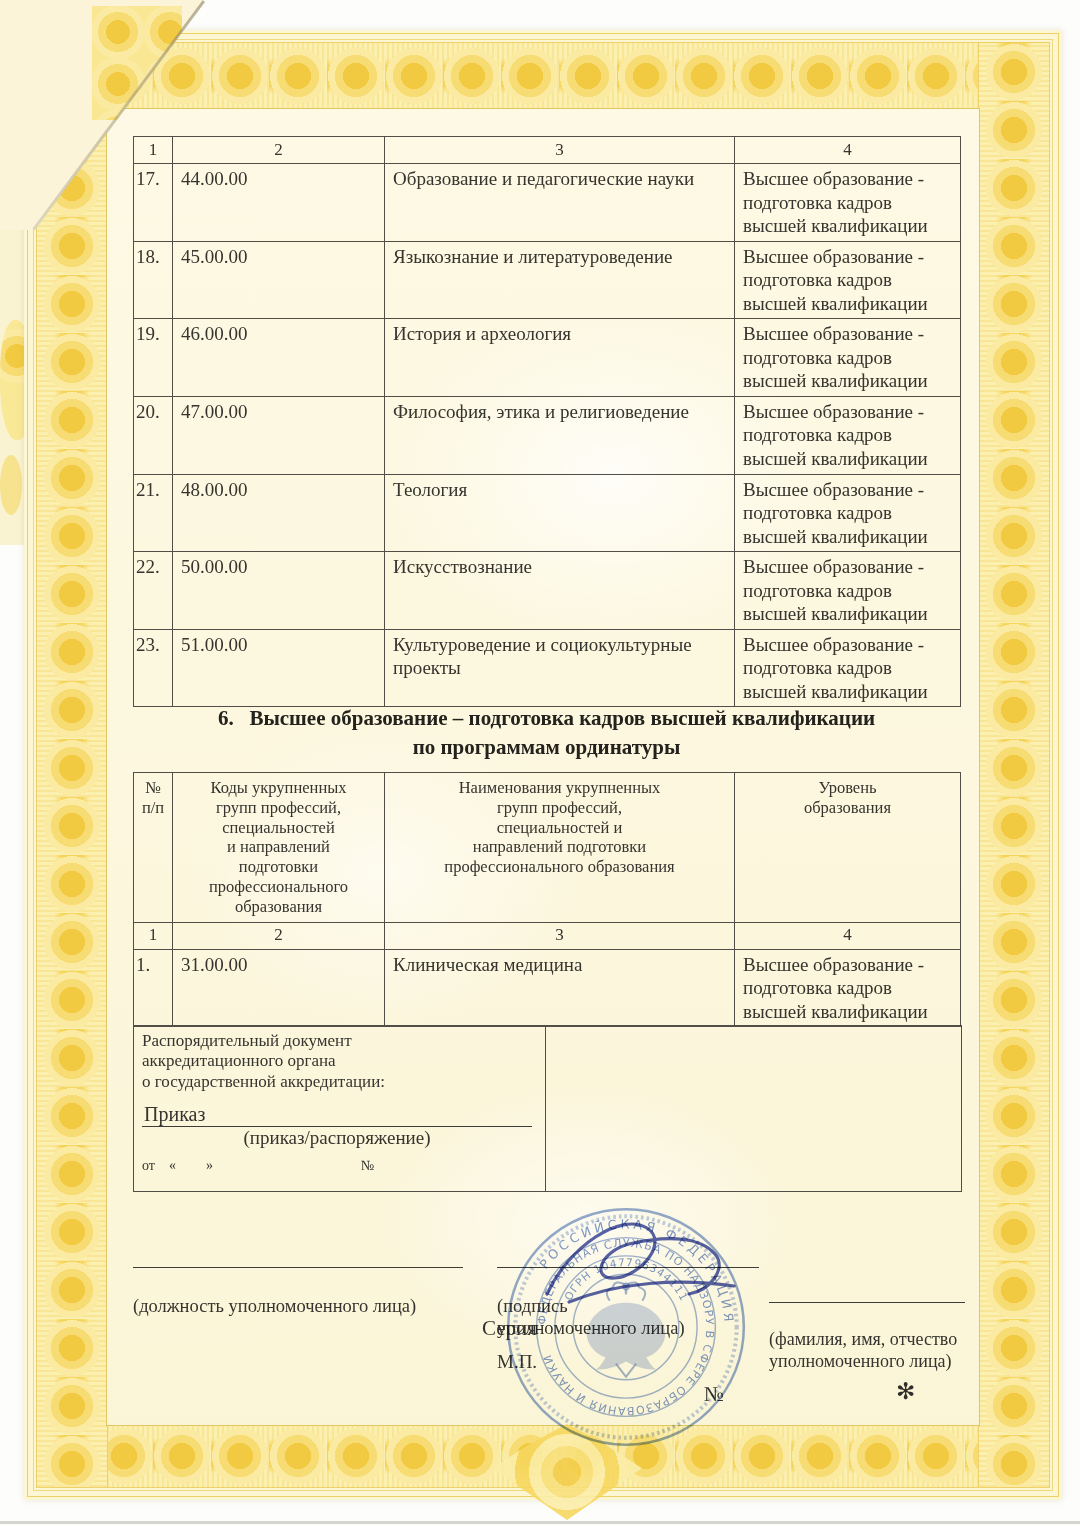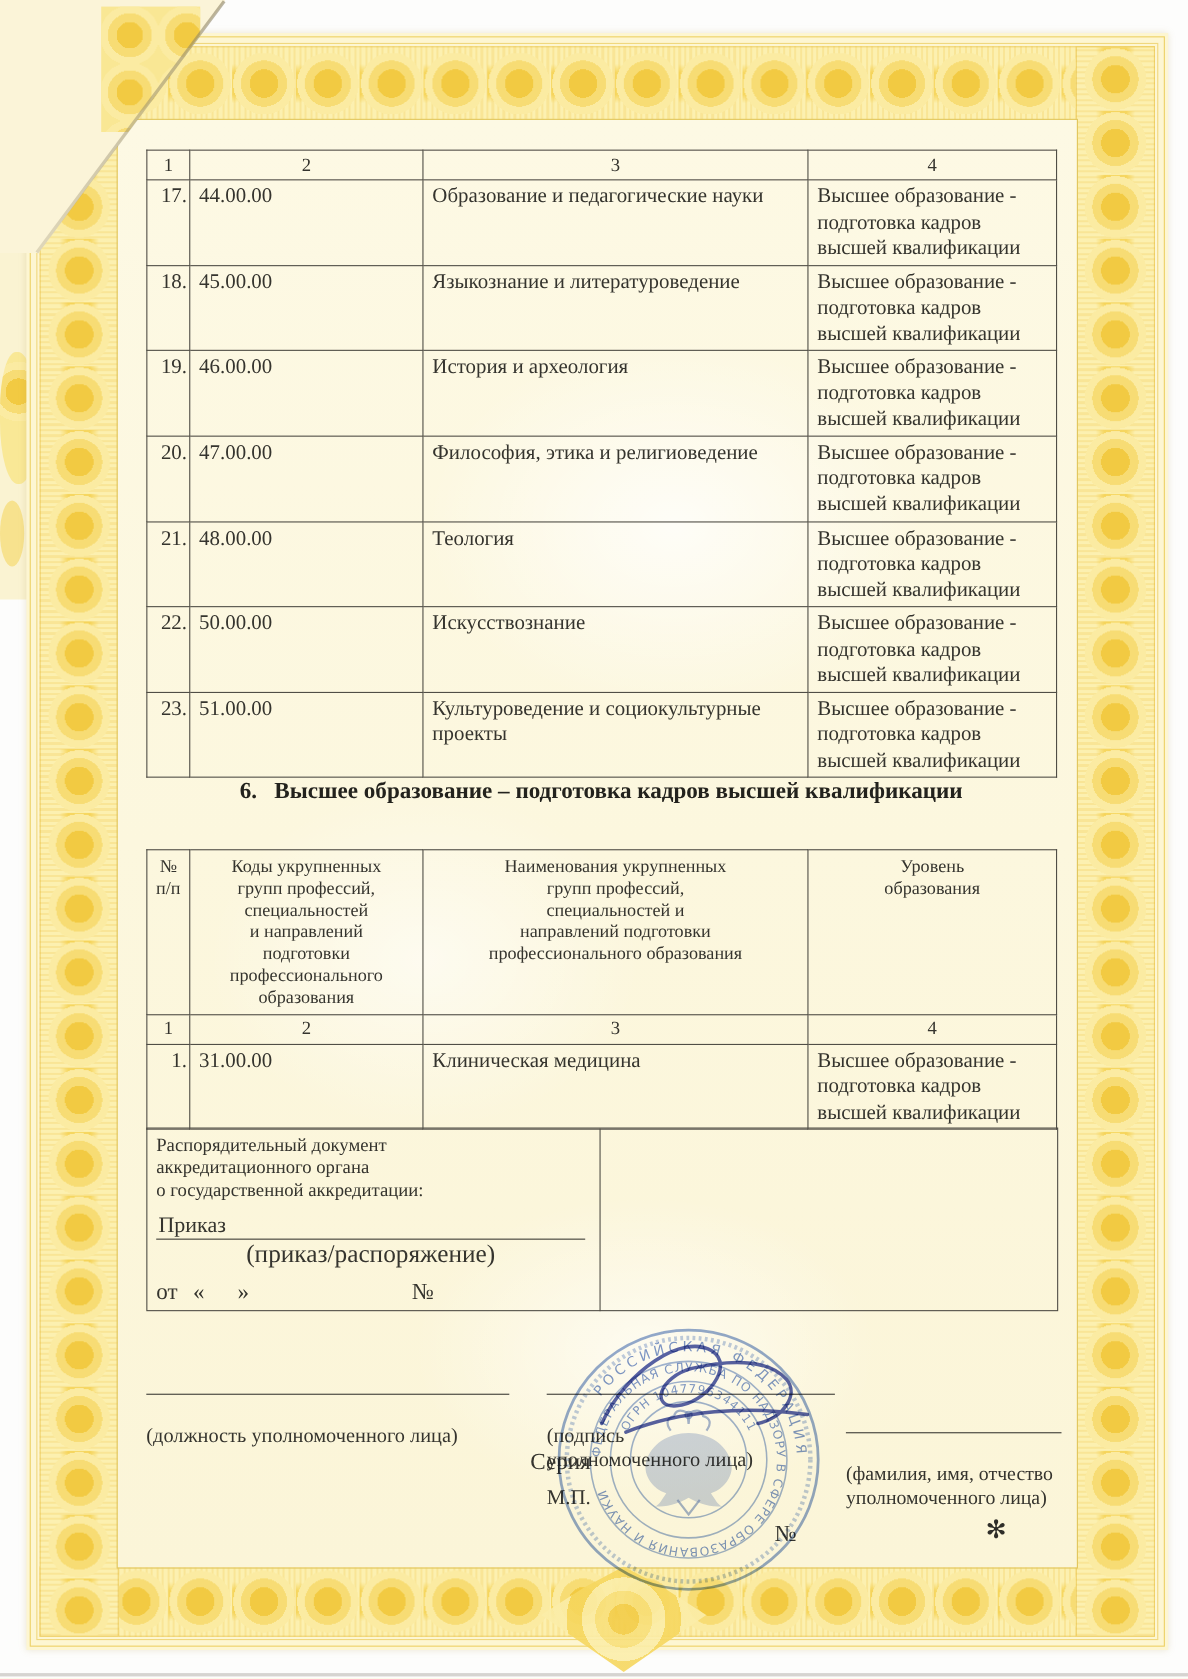--- a/index.html
+++ b/index.html
@@ -86,37 +86,37 @@
     background:linear-gradient(90deg, rgba(140,130,100,.6), rgba(170,160,130,.35));
   }
   
   table { border-collapse:collapse; table-layout:fixed; width:827px; }
   td {
     border:1.6px solid #504e46; vertical-align:top; padding:3px 8px;
     font-size:19px; line-height:1.24; color:#35342e;
   }
   .num-row td { text-align:center; padding:1px; font-size:17px; height:24px; line-height:1.2; vertical-align:middle; }
   tr.data { height:75px; }
-  td.c-num { text-align:right; padding:3px 2px; }
+  td.c-num { text-align:left; padding:3px 2px; }
   .pos { position:absolute; }
   .t1 { left:109px; top:106px; }
   .t2 { left:109px; top:742px; }
   .t2 .hdr td { height:126px; text-align:center; font-size:16.5px; line-height:1.2; padding:5px 6px; white-space:pre-line; }
   
   .sec-title { left:109px; top:674px; width:827px; text-align:center; font-weight:bold; font-size:21px; line-height:1.38; color:#23221d; }
   
   .order-box {
     left:109px; top:995px; width:827px; height:165px;
     border:1.8px solid #504e46; display:grid; grid-template-columns:412px 1fr;
   }
   .ob-left { border-right:1.6px solid #504e46; padding:5px 8px; }
   .ob-title { white-space:pre-line; font-size:17px; line-height:1.2; }
   .ob-line { margin-top:11px; width:388px; border-bottom:1.8px solid #3e3c36; font-size:20px; padding-left:2px; }
-  .ob-hint { width:390px; text-align:center; font-size:23px; }
-  .ob-from { margin-top:9px; font-size:21px; display:flex; align-items:flex-end; }
+  .ob-hint { width:390px; text-align:center; font-size:19px; }
+  .ob-from { margin-top:9px; font-size:14px; display:flex; align-items:flex-end; }
   .ob-from .q1 { margin-left:14px; }
   .ob-from .q2 { margin-left:30px; }
   .ob-from .no { margin-left:148px; }
   
   .sig-col { position:absolute; border-top:1.8px solid #3e3c36; padding-top:4px; font-size:18.5px; line-height:1.22; white-space:pre-line; }
   .sig-1 { left:109px; top:1237px; width:330px; }
   .sig-2 { left:473px; top:1237px; width:262px; }
   .sig-3 { left:745px; top:1272px; width:196px; font-size:18px; }
   .mp { margin-top:10px; font-size:19px; white-space:normal; }
   
@@ -202,20 +202,21 @@
       <td class="c-num">23.</td>
       <td>51.00.00</td>
       <td>Культуроведение и социокультурные проекты</td>
       <td>Высшее образование - подготовка кадров высшей квалификации</td>
     </tr>
   </tbody>
     </table>
 
   <div class="pos sec-title">
     <div><span>6.</span>&nbsp;&nbsp;&nbsp;<span>Высшее образование – подготовка кадров высшей квалификации</span></div>
+    <div>по программам ординатуры</div>
   </div>
 
   <table class="pos t2">
     <colgroup>
         <col style="width:39px">
         <col style="width:212px">
         <col style="width:350px">
         <col style="width:226px">
       </colgroup>
     <tbody>

